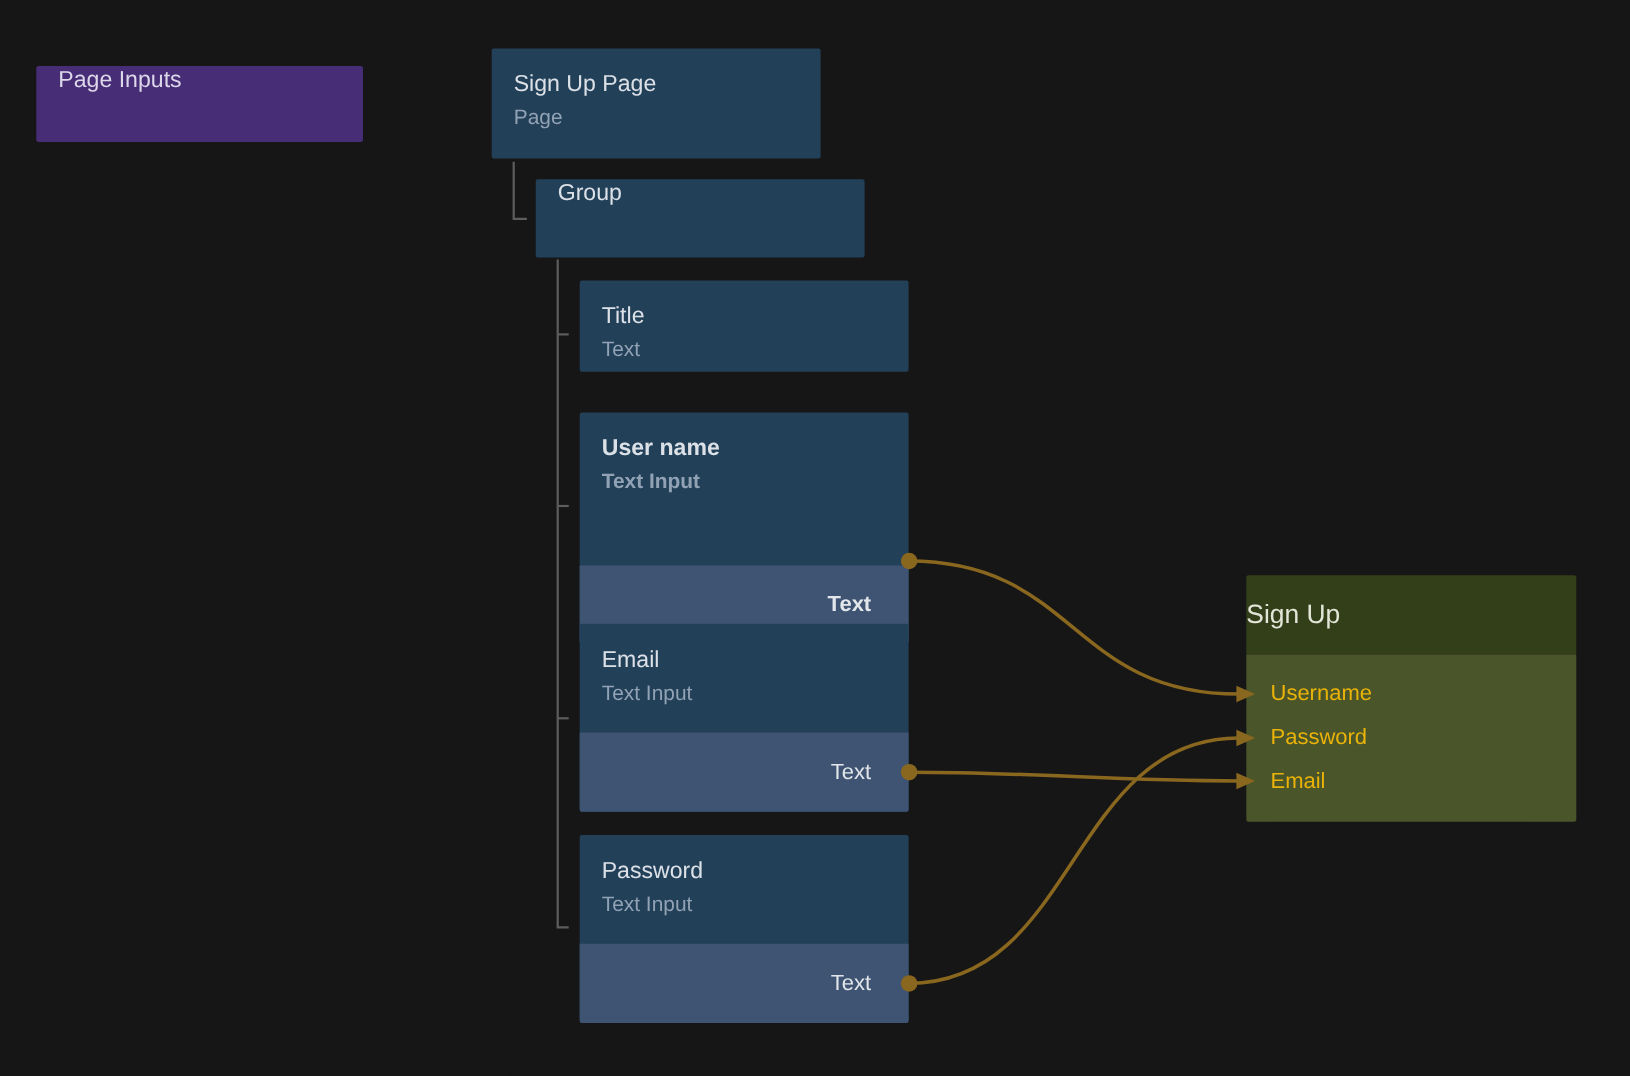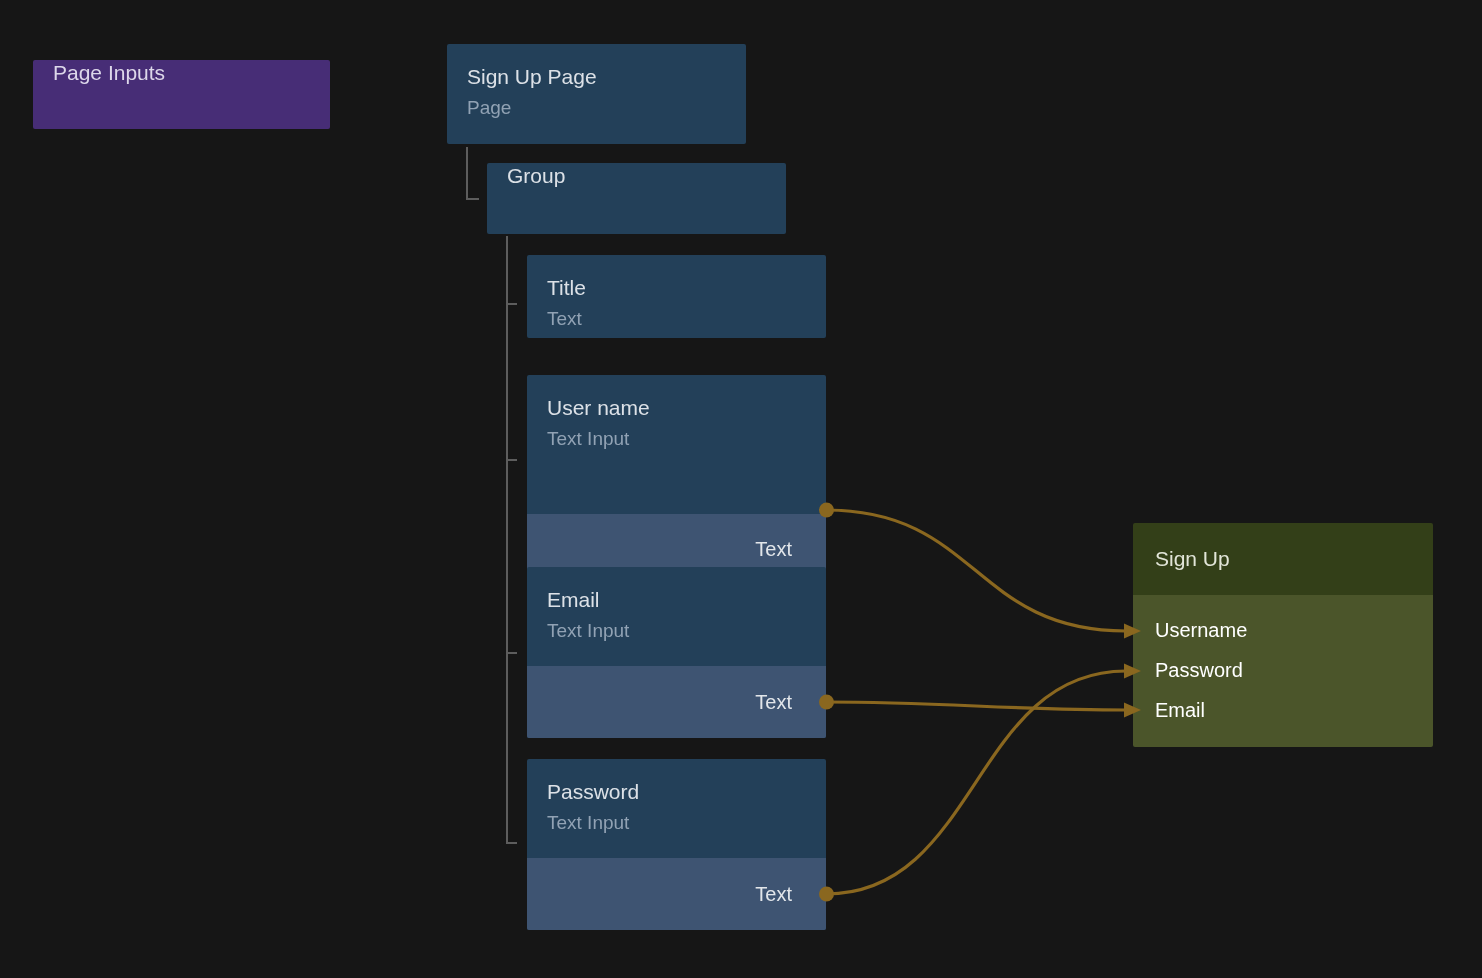--- a/index.html
+++ b/index.html
@@ -55,46 +55,45 @@
   .row-71 { height: 71px; }
   .row-72 { height: 72px; }
 
   
   #node-sign-up { left: 1133px; top: 523px; width: 300px; }
   .green-header {
     height: 72px;
     background: var(--green-header, #333f18);
     display: flex;
     align-items: center;
-    padding-left: 22px;
-    font-size: 21px;
+    font-size: 24px;
     color: #e2e5d8;
     border-radius: 2px 2px 0 0;
   }
   .green-body {
     height: 137px;
     background: var(--green-body, #4b552a);
     padding-top: 15px;
     border-radius: 0 0 2px 2px;
   }
   .green-row {
     height: 40px;
     display: flex;
     align-items: center;
     padding-left: 22px;
     font-size: 20px;
-    color: #ffffff;
+    color: #eab308;
   }
 
   
   #node-page-inputs  { left: 33px;  top: 60px;  width: 297px; height: 69px;  }
   #node-sign-up-page { left: 447px; top: 44px;  width: 299px; height: 100px; }
   #node-group        { left: 487px; top: 163px; width: 299px; height: 71px;  }
   #node-title        { left: 527px; top: 255px; width: 299px; height: 83px;  }
-  #node-user-name    { left: 527px; top: 375px; width: 299px; height: 210px; }
+  #node-user-name    { left: 527px; top: 375px; width: 299px; height: 210px; font-weight: bold; }
   #node-email        { left: 527px; top: 567px; width: 299px; height: 171px; }
   #node-password     { left: 527px; top: 759px; width: 299px; height: 171px; }
 
   #wires {
     position: absolute;
     left: 0; top: 0;
     z-index: 5;
     pointer-events: none;
   }
   .tree-line { stroke: #5d5d5d; stroke-width: 2; fill: none; }

